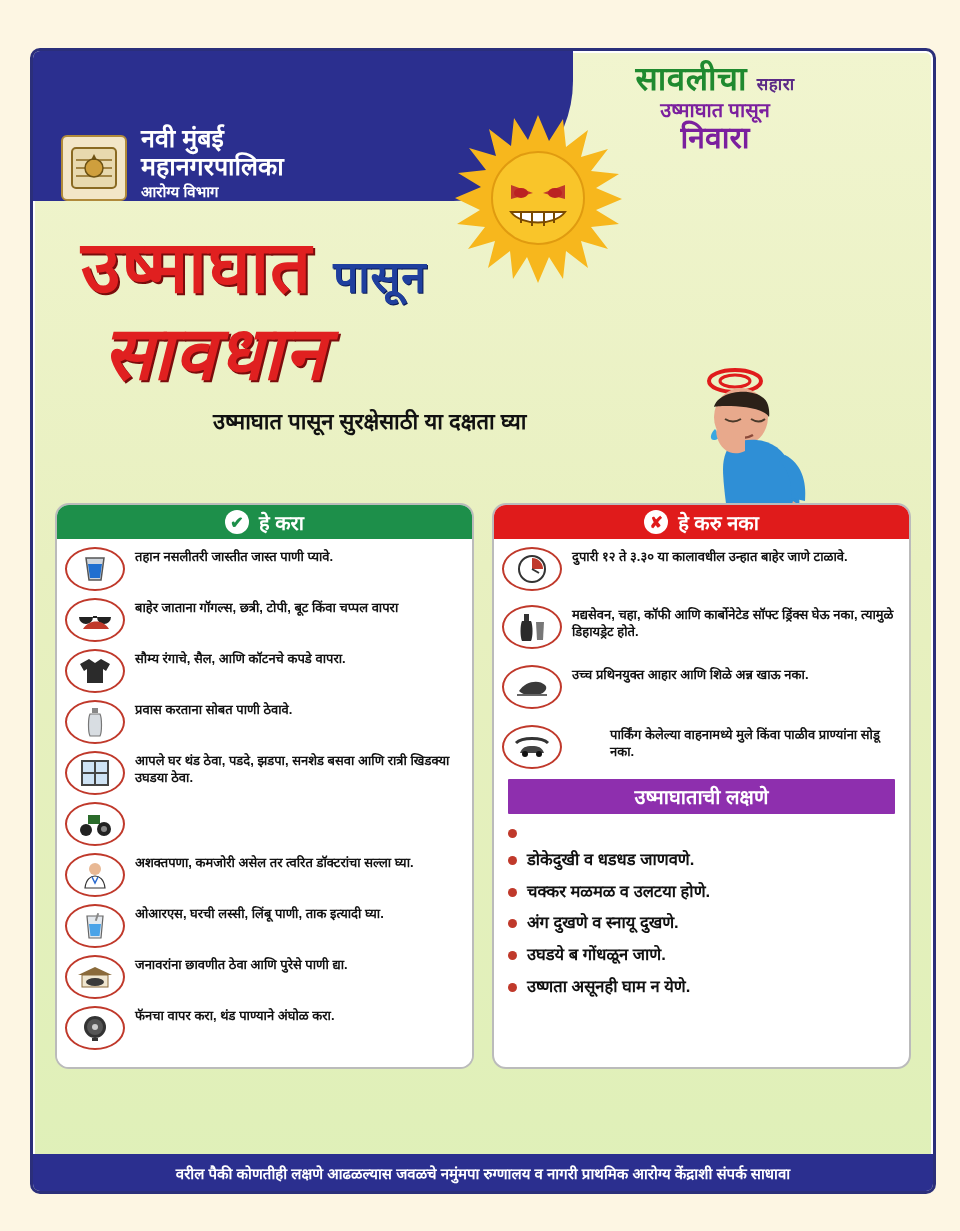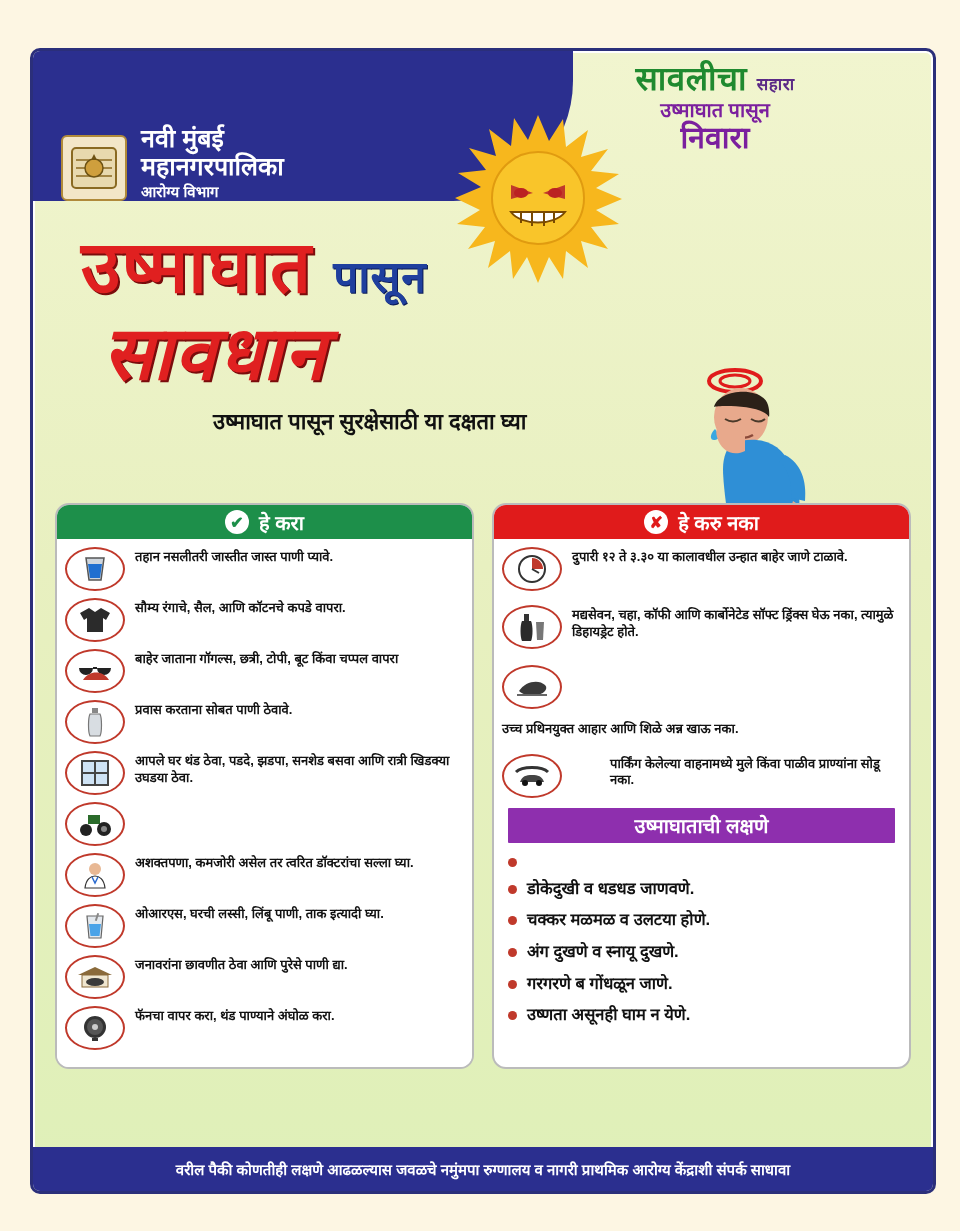--- a/index.html
+++ b/index.html
@@ -88,21 +88,21 @@
   .symp-head{
     margin:10px 6px 8px 6px;background:#8e2fae;color:#fff;text-align:center;
     font-size:20px;font-weight:bold;border-radius:1px;padding:4px 0;
   }
   .symp{margin:0 6px;}
   .sitem{display:flex;gap:10px;align-items:flex-start;margin-bottom:11px;}
   .dot{width:9px;height:9px;border-radius:50%;background:#c0392b;margin-top:7px;flex:0 0 auto;}
   .stxt{font-size:16.5px;font-weight:bold;color:#111;line-height:1.25;}
   
   .footer{
-    position:absolute;left:0;right:0;bottom:0;height:44px;background:#2b2f8f;
+    position:absolute;left:0;right:0;bottom:0;height:37px;background:#2b2f8f;
     display:flex;align-items:center;justify-content:center;color:#fff;
     font-size:15px;font-weight:bold;text-align:center;padding:0 12px;box-sizing:border-box;
   }
 </style>
 </head>
 <body>
 
 <div id="poster">
 
   <div class="hdr">
@@ -198,36 +198,36 @@
             <svg width="26" height="28" viewBox="0 0 26 28">
                 <path d="M4 3h18l-3 22H7z" fill="#cfd6dd" stroke="#555" stroke-width="1.5"></path>
                 <path d="M6 9h14l-2 14H8z" fill="#1f6fd0"></path>
               </svg>
           </div>
           <div class="rtxt">तहान नसलीतरी जास्तीत जास्त पाणी प्यावे.</div>
         </div>
 
         <div class="row">
           <div class="ico">
-            <svg width="34" height="28" viewBox="0 0 34 28">
-                <path d="M11 2l6 4 6-4 9 5-4 7-3-2v14H9V12l-3 2-4-7z" fill="#2b2b2b"></path>
-              </svg>
-          </div>
-          <div class="rtxt">सौम्य रंगाचे, सैल, आणि कॉटनचे कपडे वापरा.</div>
-        </div>
-
-        <div class="row">
-          <div class="ico">
             <svg width="36" height="26" viewBox="0 0 36 26">
                 <path d="M2 10h14a4 4 0 01-14 0zM20 10h14a4 4 0 01-14 0z" fill="#222"></path>
                 <path d="M16 10h4" stroke="#222" stroke-width="2"></path>
                 <path d="M6 22c6-10 20-10 26 0z" fill="#c0392b"></path>
               </svg>
           </div>
           <div class="rtxt">बाहेर जाताना गॉगल्स, छत्री, टोपी, बूट किंवा चप्पल वापरा</div>
+        </div>
+
+        <div class="row">
+          <div class="ico">
+            <svg width="34" height="28" viewBox="0 0 34 28">
+                <path d="M11 2l6 4 6-4 9 5-4 7-3-2v14H9V12l-3 2-4-7z" fill="#2b2b2b"></path>
+              </svg>
+          </div>
+          <div class="rtxt">सौम्य रंगाचे, सैल, आणि कॉटनचे कपडे वापरा.</div>
         </div>
 
         <div class="row">
           <div class="ico">
             <svg width="18" height="30" viewBox="0 0 18 30">
                 <rect x="6" y="1" width="6" height="5" fill="#888"></rect>
                 <path d="M4 7h10c2 4 2 18 0 22H4c-2-4-2-18 0-22z" fill="#d8dde2" stroke="#777" stroke-width="1.2"></path>
               </svg>
           </div>
           <div class="rtxt">प्रवास करताना सोबत पाणी ठेवावे.</div>
@@ -324,21 +324,21 @@
           <div class="ico">
             <svg width="32" height="30" viewBox="0 0 32 30">
                 <rect x="8" y="2" width="5" height="7" fill="#333"></rect>
                 <path d="M6 9h9c2 4 2 16 0 20H6c-2-4-2-16 0-20z" fill="#2b2b2b"></path>
                 <path d="M20 10h8l-1 18h-6z" fill="#777"></path>
               </svg>
           </div>
           <div class="rtxt">मद्यसेवन, चहा, कॉफी आणि कार्बोनेटेड सॉफ्ट ड्रिंक्स घेऊ नका, त्यामुळे डिहायड्रेट होते.</div>
         </div>
 
-        <div class="row" style="margin-bottom:16px;flex-direction:column;">
+        <div class="row" style="margin-bottom:16px;">
           <div class="ico">
             <svg width="34" height="24" viewBox="0 0 34 24">
                 <path d="M4 16c6-10 20-12 26-6 4 4-2 10-10 10-8 0-12 0-16-4z" fill="#3a3a3a"></path>
                 <path d="M2 20h30" stroke="#666" stroke-width="2"></path>
               </svg>
           </div>
           <div class="rtxt">उच्च प्रथिनयुक्त आहार आणि शिळे अन्न खाऊ नका.</div>
         </div>
 
         <div class="row" style="margin-bottom:10px;gap:48px;">
@@ -366,21 +366,21 @@
           <div class="sitem">
             <span class="dot"></span>
             <span class="stxt">चक्कर मळमळ व उलटया होणे.</span>
           </div>
           <div class="sitem">
             <span class="dot"></span>
             <span class="stxt">अंग दुखणे व स्नायू दुखणे.</span>
           </div>
           <div class="sitem">
             <span class="dot"></span>
-            <span class="stxt">गरगरणे ब गोंधळून जाणे.</span>
+            <span class="stxt">उघडये ब गोंधळून जाणे.</span>
           </div>
           <div class="sitem">
             <span class="dot"></span>
             <span class="stxt">उष्णता असूनही घाम न येणे.</span>
           </div>
         </div>
 
       </div>
     </div>
 

